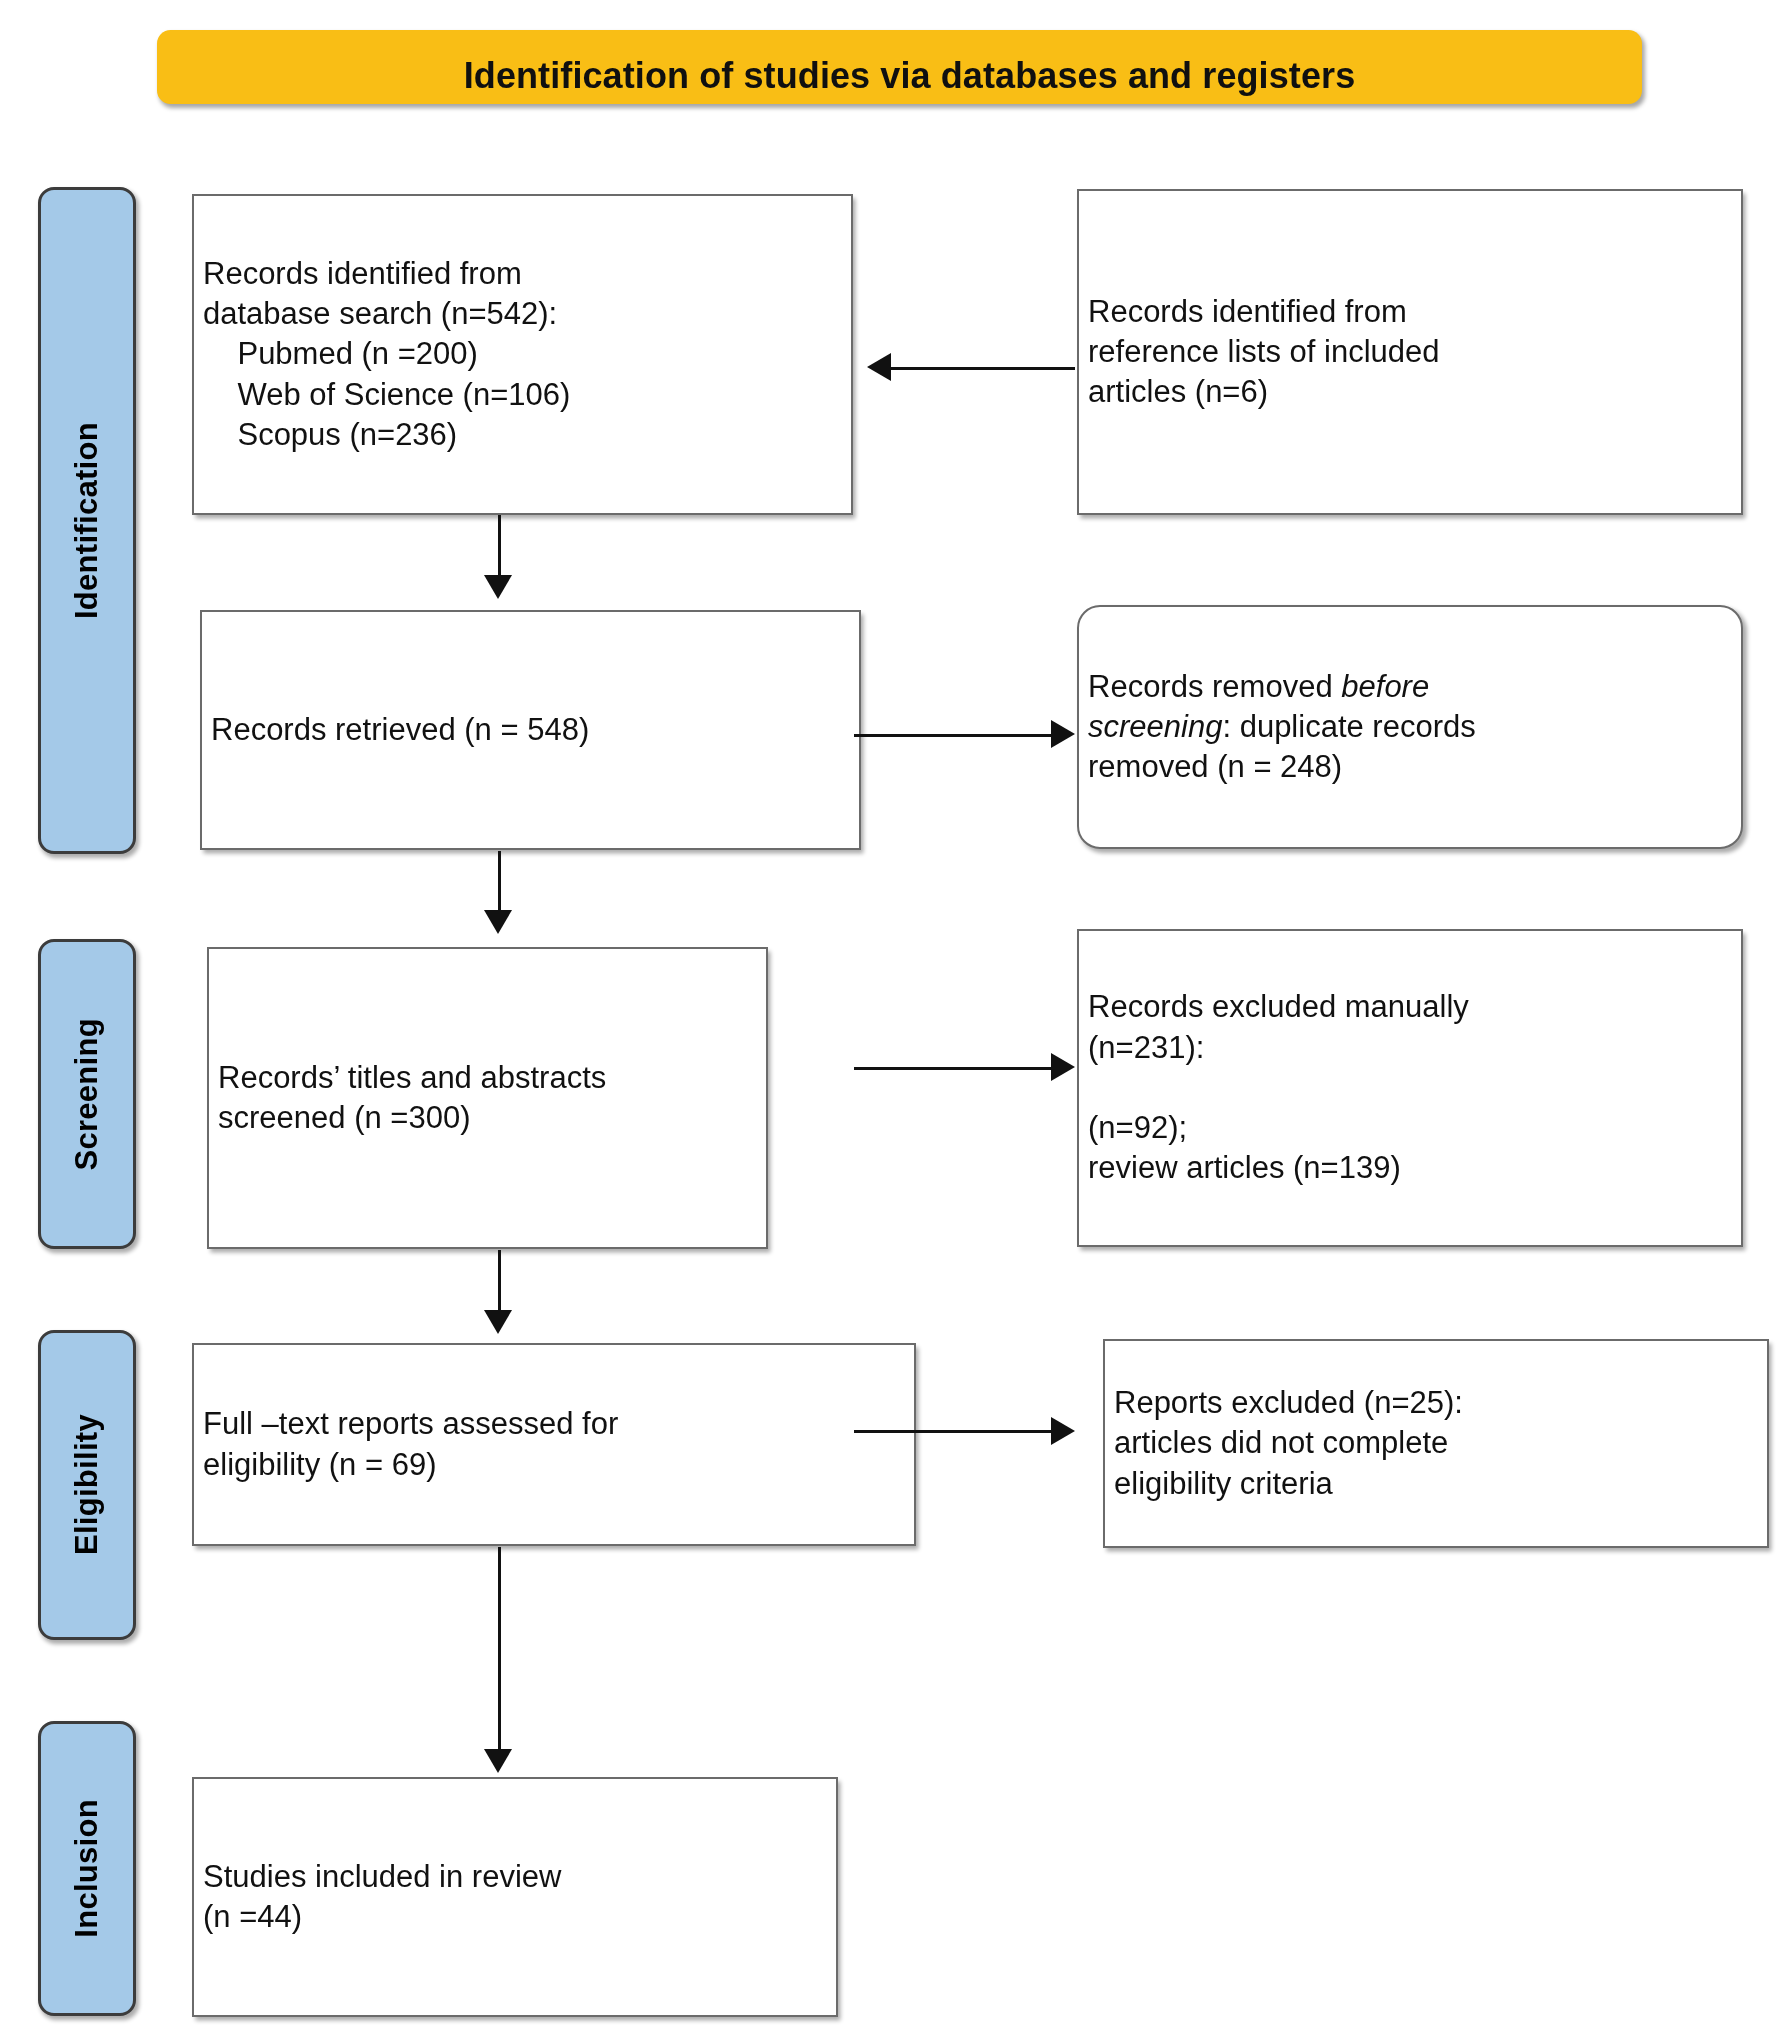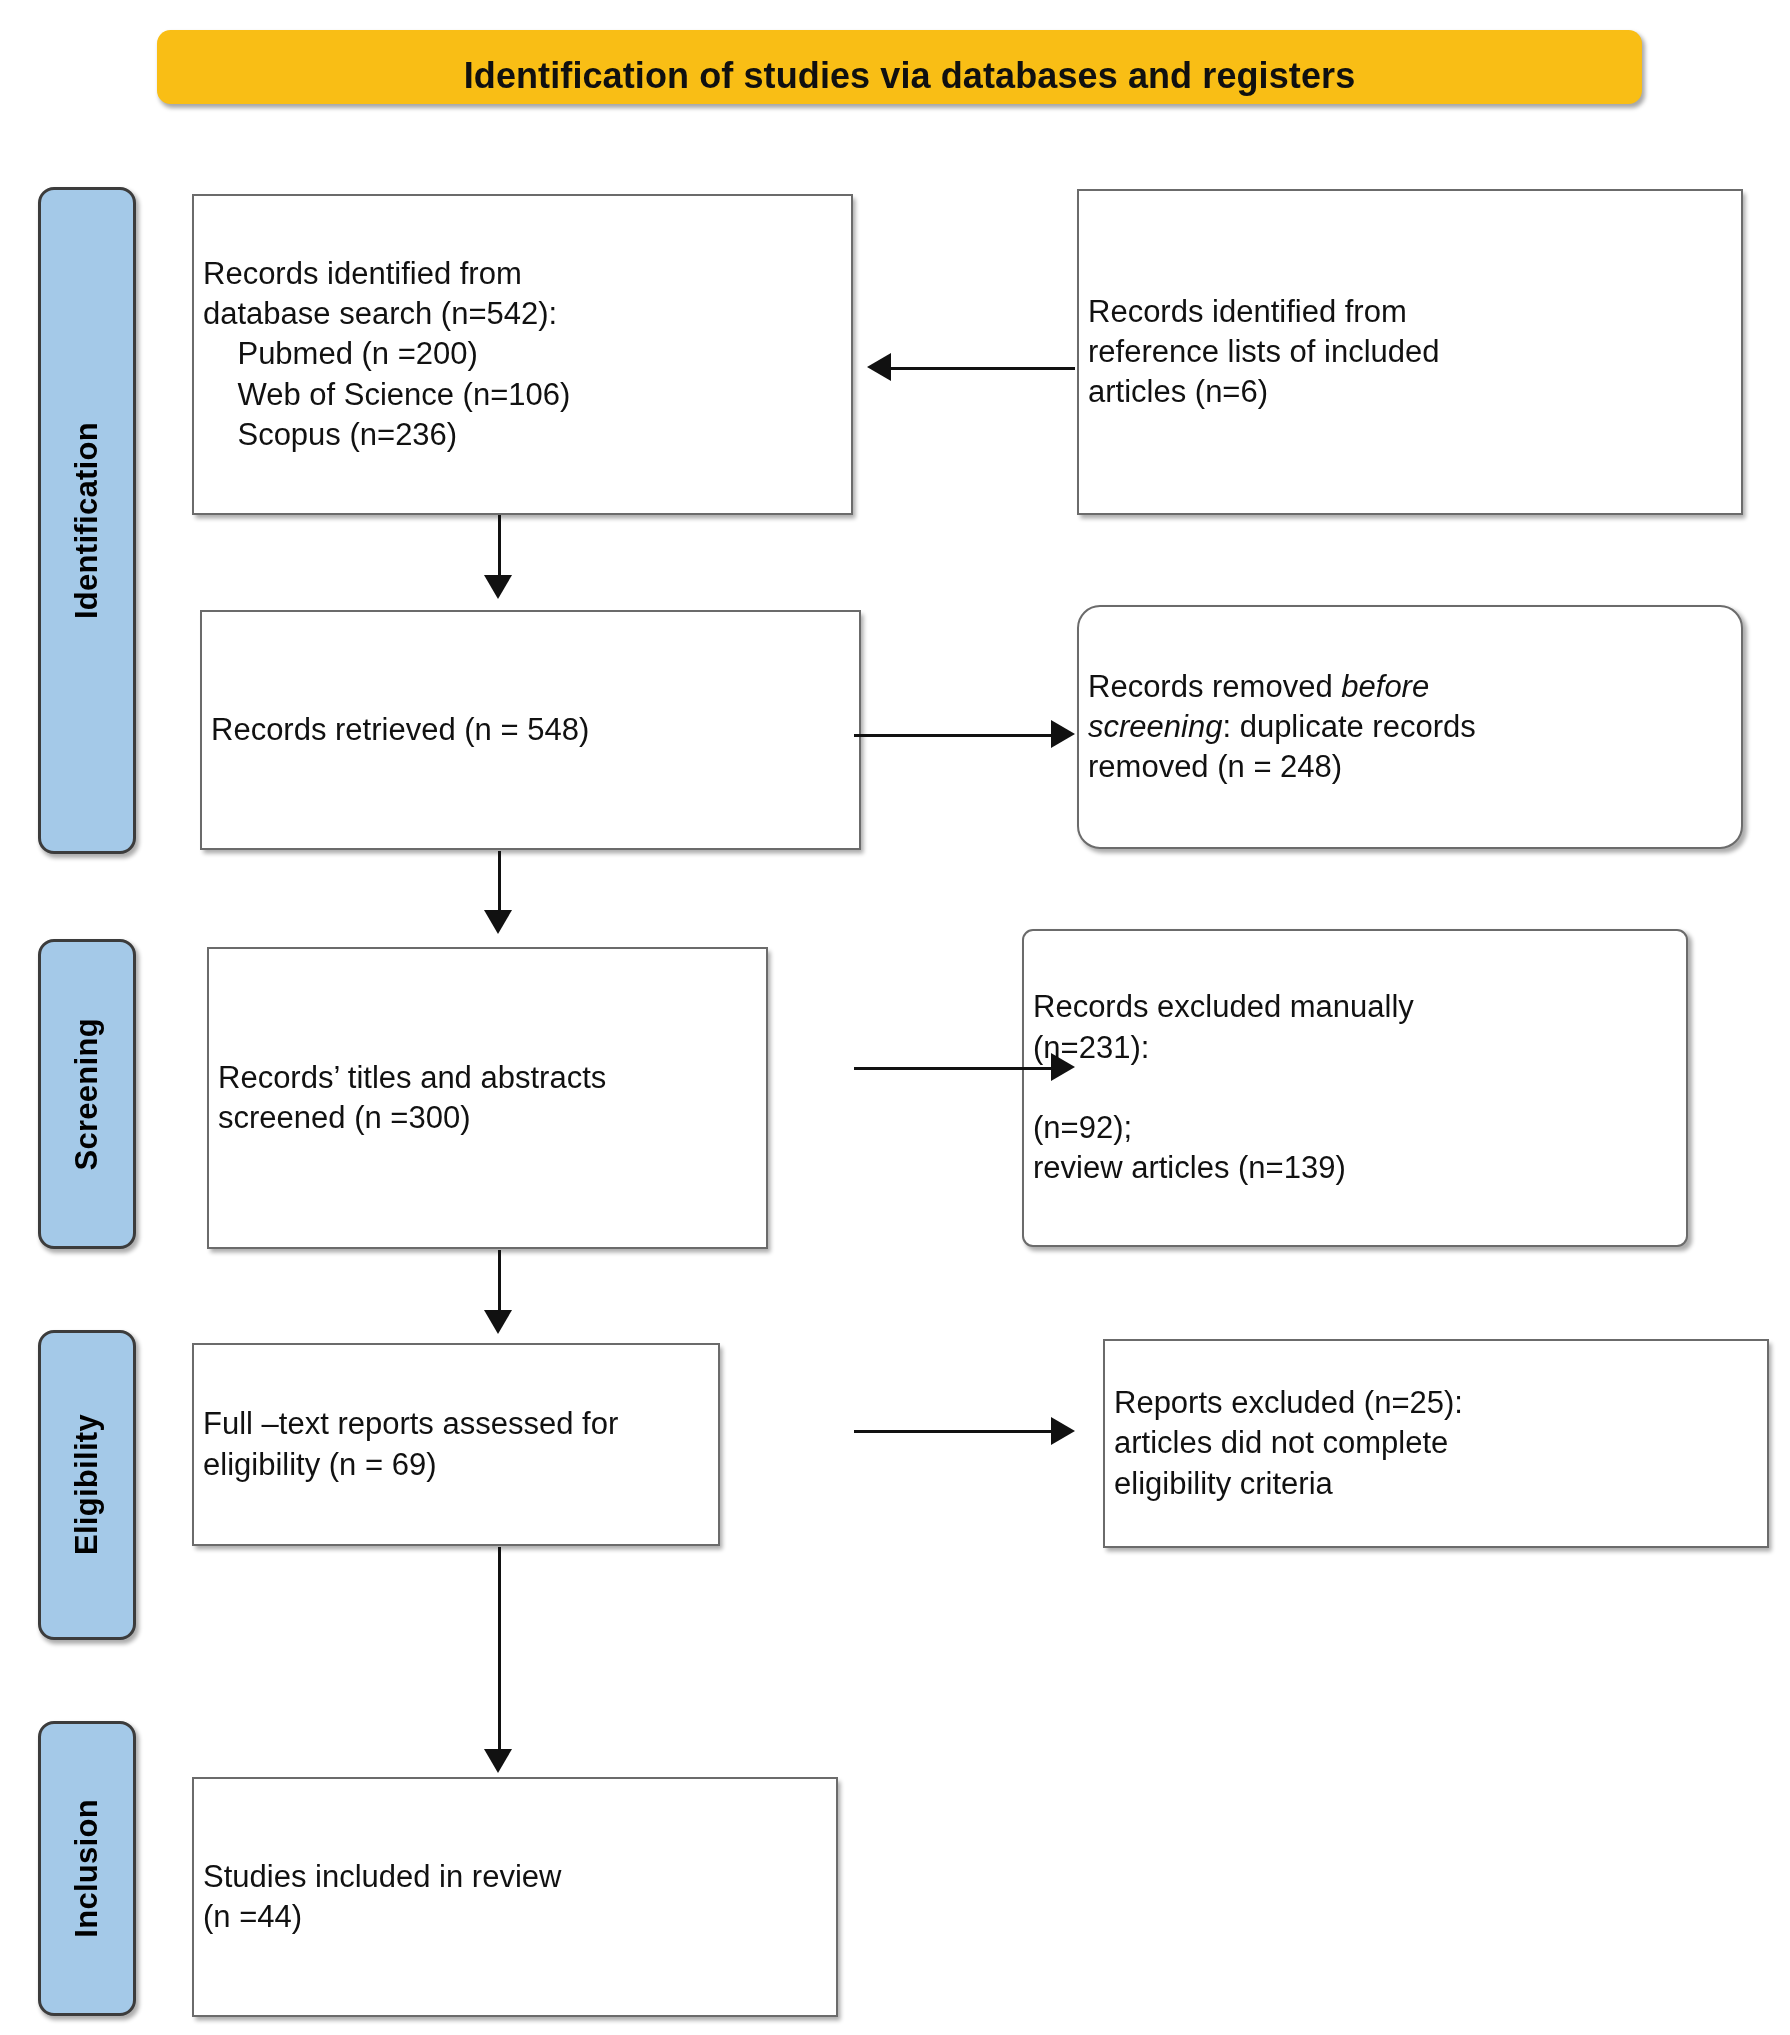--- a/index.html
+++ b/index.html
@@ -172,31 +172,31 @@
   <div class="hline" style="left:854px; top:734px; width:198px;"></div>
   <div class="arrow-right" style="left:1051px; top:720px;"></div>
 
   <div class="vline" style="left:498px; top:851px; height:66px;"></div>
   <div class="arrow-down" style="left:484px; top:910px;"></div>
 
   <div class="box" style="left:207px; top:947px; width:561px; height:302px;justify-content:center;">
     <div class="box-text"><span>Records’ titles and abstracts</span><br><span>screened (n =300)</span></div>
   </div>
 
-  <div class="box" style="left:1022px; top:929px; width:666px; height:318px;border-radius:11px;">
+  <div class="box" style="left:1077px; top:929px; width:666px; height:318px;">
     <div class="box-text"><span>Records excluded manually</span><br><span>(n=231):</span><br><br><span>(n=92);</span><br><span>review articles (n=139)</span></div>
   </div>
 
   <div class="hline" style="left:854px; top:1067px; width:198px;"></div>
   <div class="arrow-right" style="left:1051px; top:1053px;"></div>
 
   <div class="vline" style="left:498px; top:1250px; height:68px;"></div>
   <div class="arrow-down" style="left:484px; top:1310px;"></div>
 
-  <div class="box" style="left:192px; top:1343px; width:528px; height:203px;">
+  <div class="box" style="left:192px; top:1343px; width:724px; height:203px;">
     <div class="box-text"><span>Full –text reports assessed for</span><br><span>eligibility (n = 69)</span></div>
   </div>
 
   <div class="box" style="left:1103px; top:1339px; width:666px; height:209px;">
     <div class="box-text"><span>Reports excluded (n=25):</span><br><span>articles did not complete</span><br><span>eligibility criteria</span></div>
   </div>
 
   <div class="hline" style="left:854px; top:1430px; width:198px;"></div>
   <div class="arrow-right" style="left:1051px; top:1417px;"></div>
 

